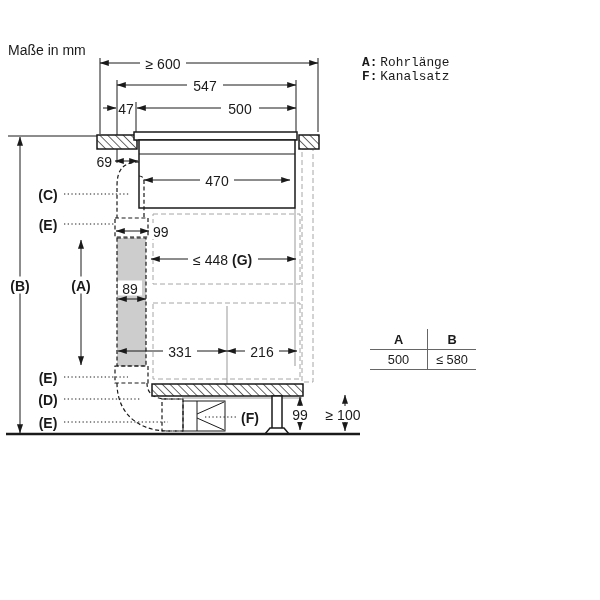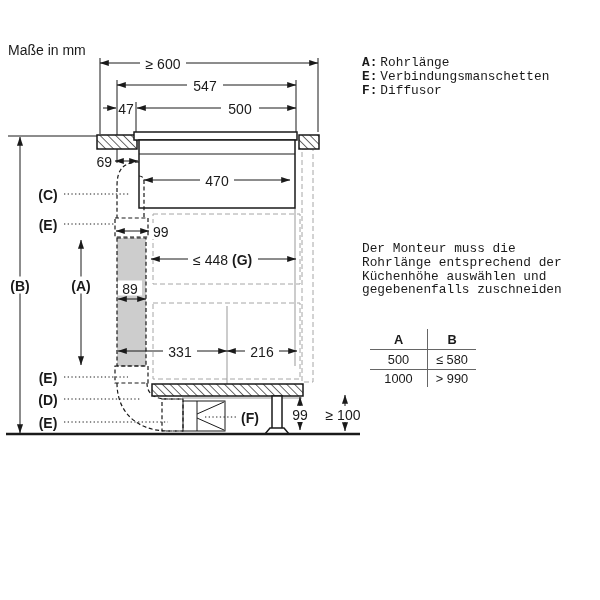--- a/index.html
+++ b/index.html
@@ -172,36 +172,30 @@
       <text class="ref" x="48" y="188.5">(E)</text>
       <text class="ref" x="48" y="341.5">(E)</text>
       <text class="ref" x="48" y="363.5">(D)</text>
       <text class="ref" x="48" y="386.5">(E)</text>
       <text class="ref" x="250" y="381.5">(F)</text>
     </g>
   </svg>
 
   <div class="rightcol" style="top:20px;">
     <div class="lrow"><b>A:</b><span>Rohrlänge</span></div>
-    <div class="lrow"><b>E:</b><span>Verbindungsmanschetten</span></div>
-    <div class="lrow"><b>F:</b><span>Diffusor</span></div>
+    <div class="lrow"><b>F:</b><span>Kanalsatz</span></div>
   </div>
 
-  <div class="rightcol note" style="top:206px;">Der Monteur muss die Rohrlänge entsprechend der Küchenhöhe auswählen und gegebenenfalls zuschneiden</div>
 
   <table class="spec">
     <tbody>
         <tr>
       <th>A</th>
       <th>B</th>
     </tr>
     <tr class="r1">
       <td>500</td>
       <td>≤ 580</td>
     </tr>
-    <tr class="r2">
-      <td>1000</td>
-      <td>&gt; 990</td>
-    </tr>
   </tbody>
     </table>
 
 </div>
 
 </body></html>

